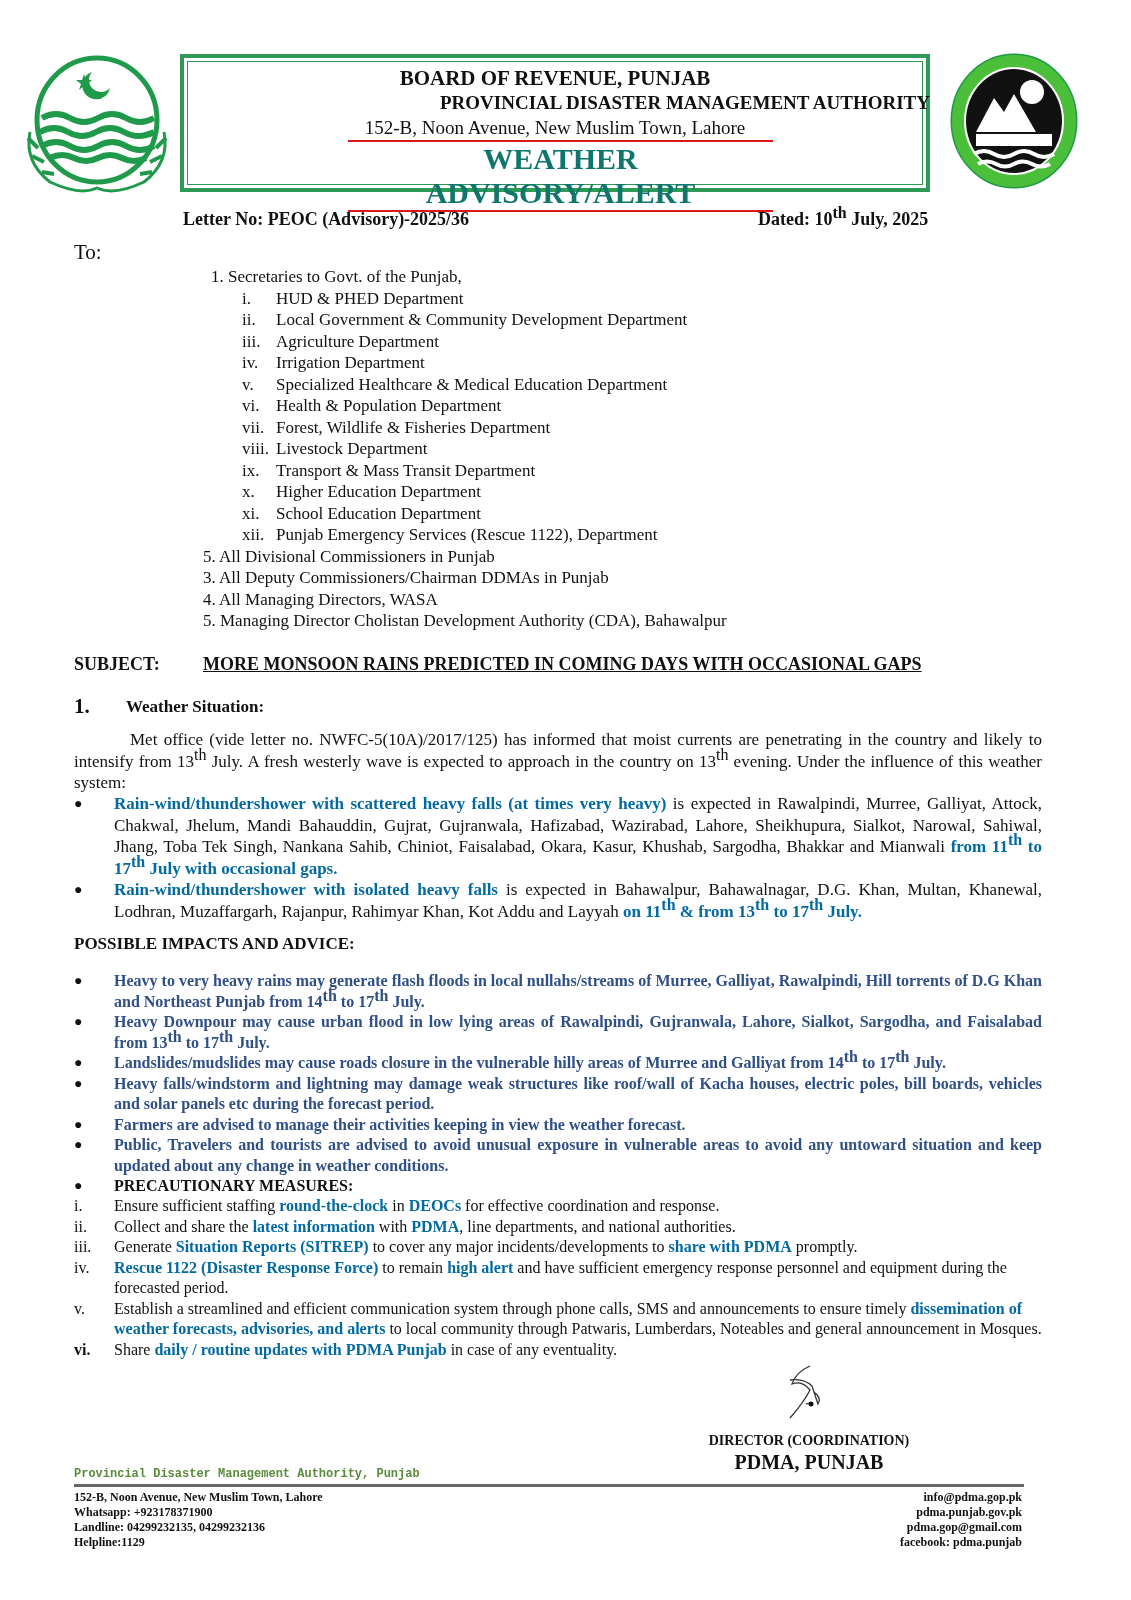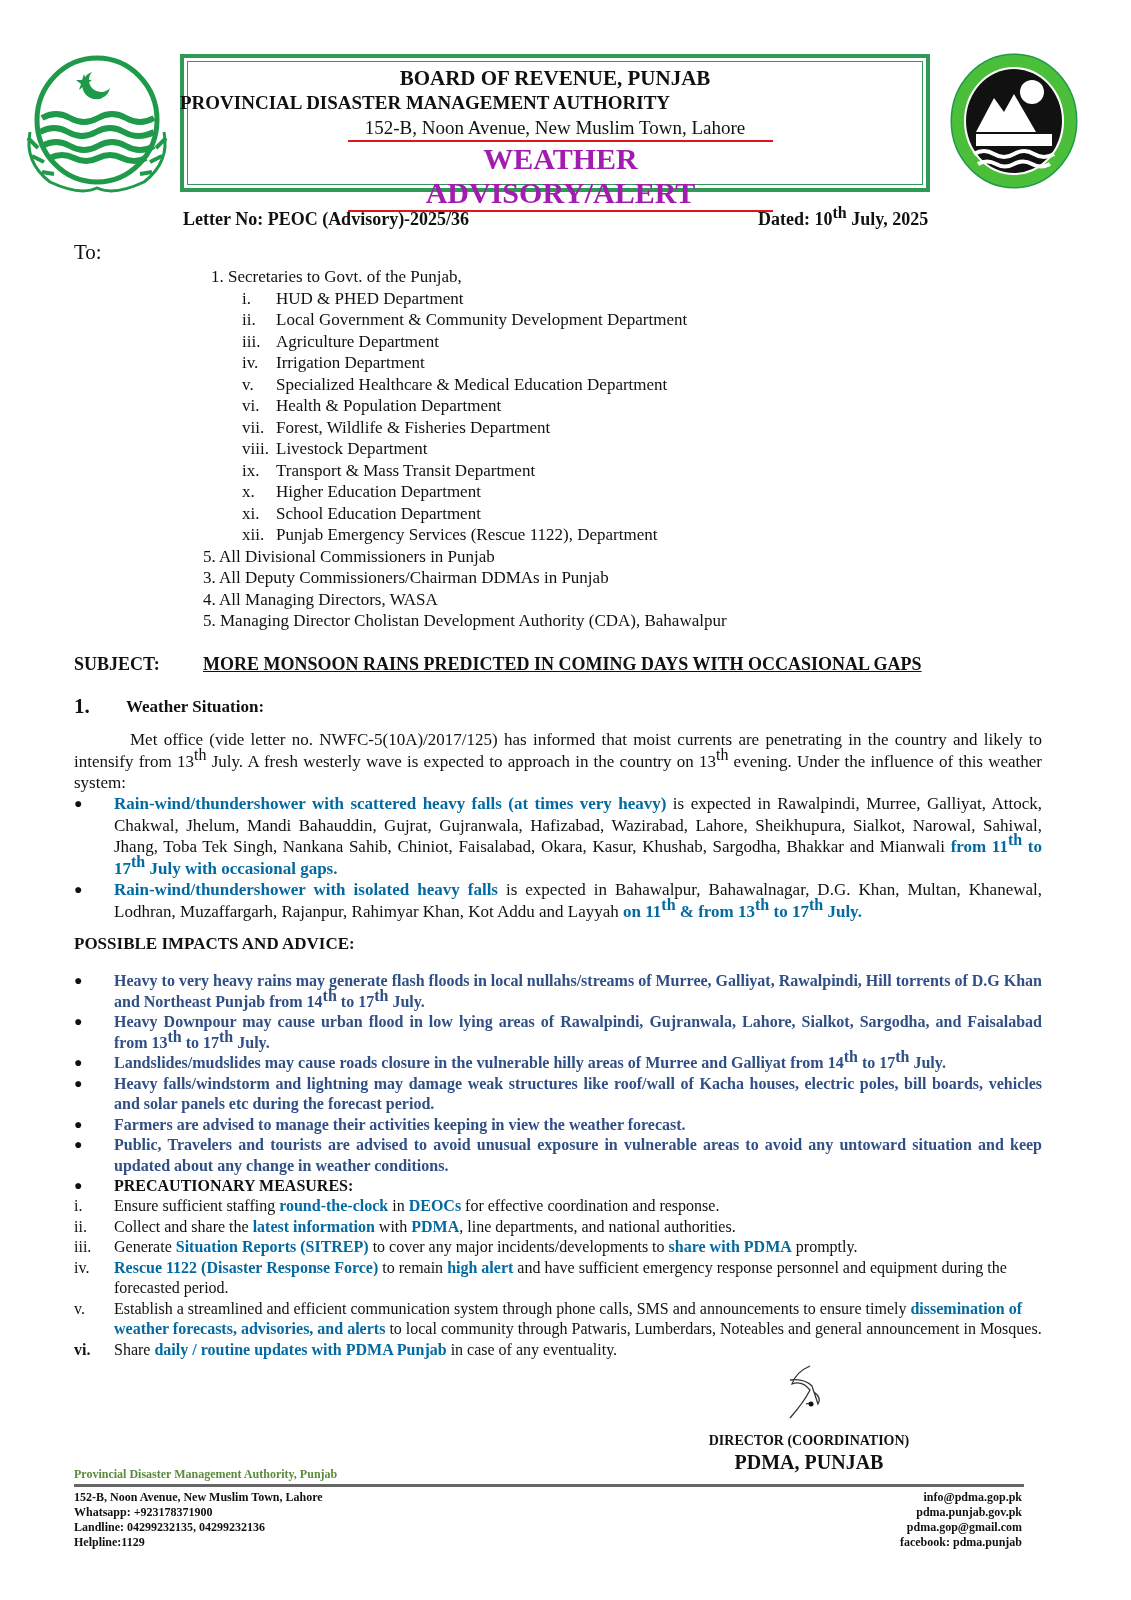--- a/index.html
+++ b/index.html
@@ -6,24 +6,24 @@
   body { width:1131px; height:1600px; position:relative; overflow:hidden;
          font-family:"Liberation Serif", serif; color:#111; }
   .abs { position:absolute; }
   .logo-left { left:18px; top:52px; width:158px; height:148px; }
   .logo-right { left:950px; top:52px; width:128px; height:138px; }
   .head-box { left:180px; top:54px; width:750px; height:138px;
               border:4px solid #2e9a55; box-sizing:border-box; }
   .head-box-inner { position:absolute; left:3px; top:3px; right:3px; bottom:3px;
               border:1.5px solid #2e9a55; }
   .h-line1 { left:180px; width:750px; top:66px; text-align:center; font-weight:bold; font-size:21px; }
-  .h-line2 { left:180px; width:750px; top:92px; text-align:left; font-weight:bold; font-size:19px; }
+  .h-line2 { left:180px; width:750px; top:92px; text-align:right; font-weight:bold; font-size:19px; }
   .h-line3 { left:180px; width:750px; top:117px; text-align:center; font-size:19px; }
   .h-title { left:348px; width:425px; top:140px; text-align:center; font-weight:bold; font-size:30px;
-             color:#a21caf; border-top:2px solid #e0141c; border-bottom:2px solid #e0141c; line-height:34px; }
+             color:#0f766e; border-top:2px solid #e0141c; border-bottom:2px solid #e0141c; line-height:34px; }
   .letter-no { left:174px; top:209px; font-weight:bold; font-size:18px;margin-left:9px; }
   .dated { left:758px; top:209px; font-weight:bold; font-size:18px; }
   .to { left:74px; top:240px; font-size:21px; }
   .rlist { left:211px; top:266px; font-size:17px; line-height:21.5px; }
   .rlist .sub { display:flex; }
   .rlist .sub .rn { width:34px; padding-left:31px; }
   .subject-lbl { left:74px; top:654px; font-weight:bold; font-size:18px; }
   .subject-txt { left:203px; top:654px; font-weight:bold; font-size:18px; text-decoration:underline; }
   .sec1-num { left:74px; top:694px; font-weight:bold; font-size:21px; }
   .sec1-title { left:126px; top:697px; font-weight:bold; font-size:17px; }
@@ -37,21 +37,21 @@
   .blue { color:#2f4f85; font-weight:bold; }
   sup { font-size:16px; line-height:0; }
   .impacts-h { left:74px; top:934px; font-weight:bold; font-size:17px; }
   .prec { left:74px; width:968px; top:1196px; font-size:16px; line-height:20.5px; }
   .prec .row { display:flex; }
   .prec .rn { width:40px; flex:none; }
   .prec .rt { flex:1; }
   .sig { left:770px; top:1362px; width:70px; height:60px; }
   .sig-1 { left:700px; top:1433px; font-weight:bold; font-size:14px; width:218px; text-align:center; }
   .sig-2 { left:700px; top:1451px; font-weight:bold; font-size:20px; width:218px; text-align:center; }
-  .footer-org { left:74px; top:1467px; color:#5a8a3a; font-weight:bold; font-size:12px; }
+  .footer-org { left:74px; top:1467px; color:#5a8a3a; font-weight:bold; font-size:12px;font-family:Liberation Mono, monospace; }
   .footer-rule { left:74px; top:1484px; width:950px; height:3px; background:#666; }
   .footer-left { left:74px; top:1490px; font-weight:bold; font-size:12px; line-height:15px; }
   .footer-right { left:800px; width:222px; top:1490px; text-align:right; font-weight:bold; font-size:12px; line-height:15px; }
 </style>
 </head>
 <body>
 
 <div class="abs logo-left">
   <svg width="158" height="148" viewBox="0 0 158 148">
     <ellipse cx="79" cy="68" rx="60" ry="62" fill="none" stroke="#1f9a4a" stroke-width="5"></ellipse>

